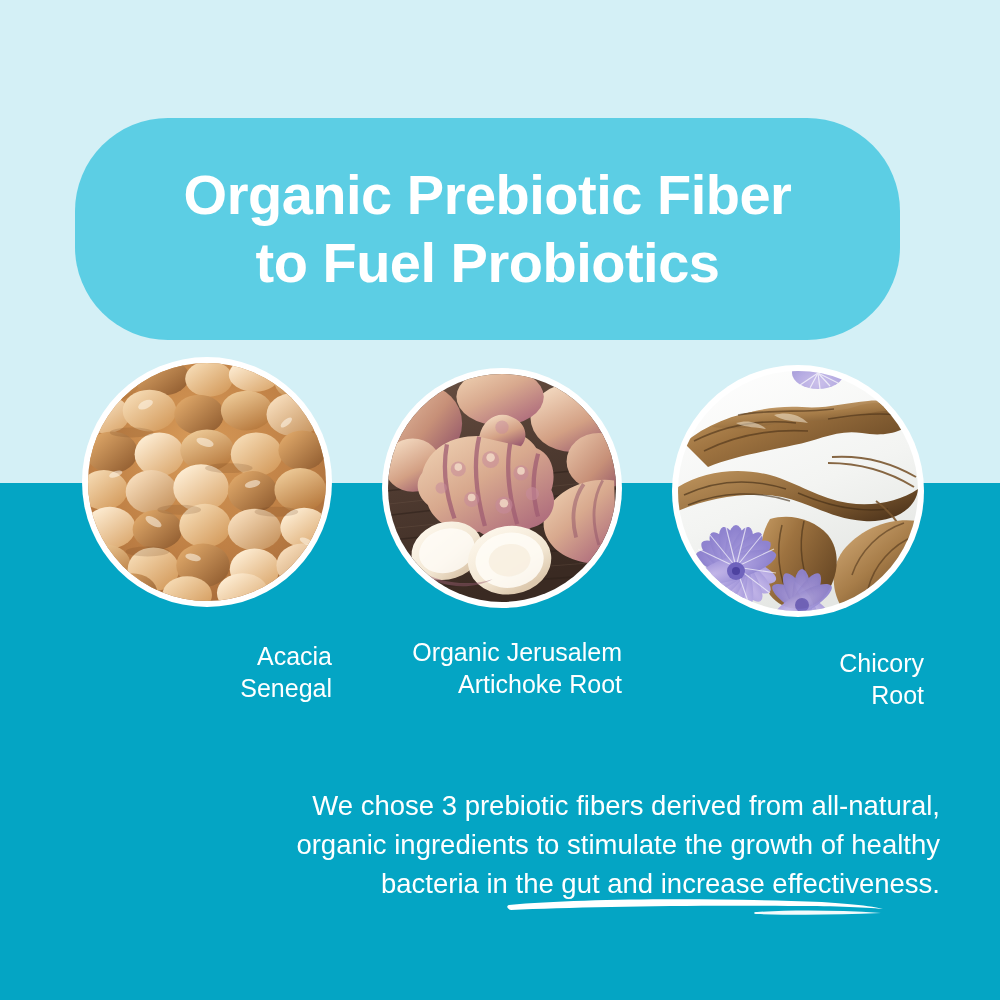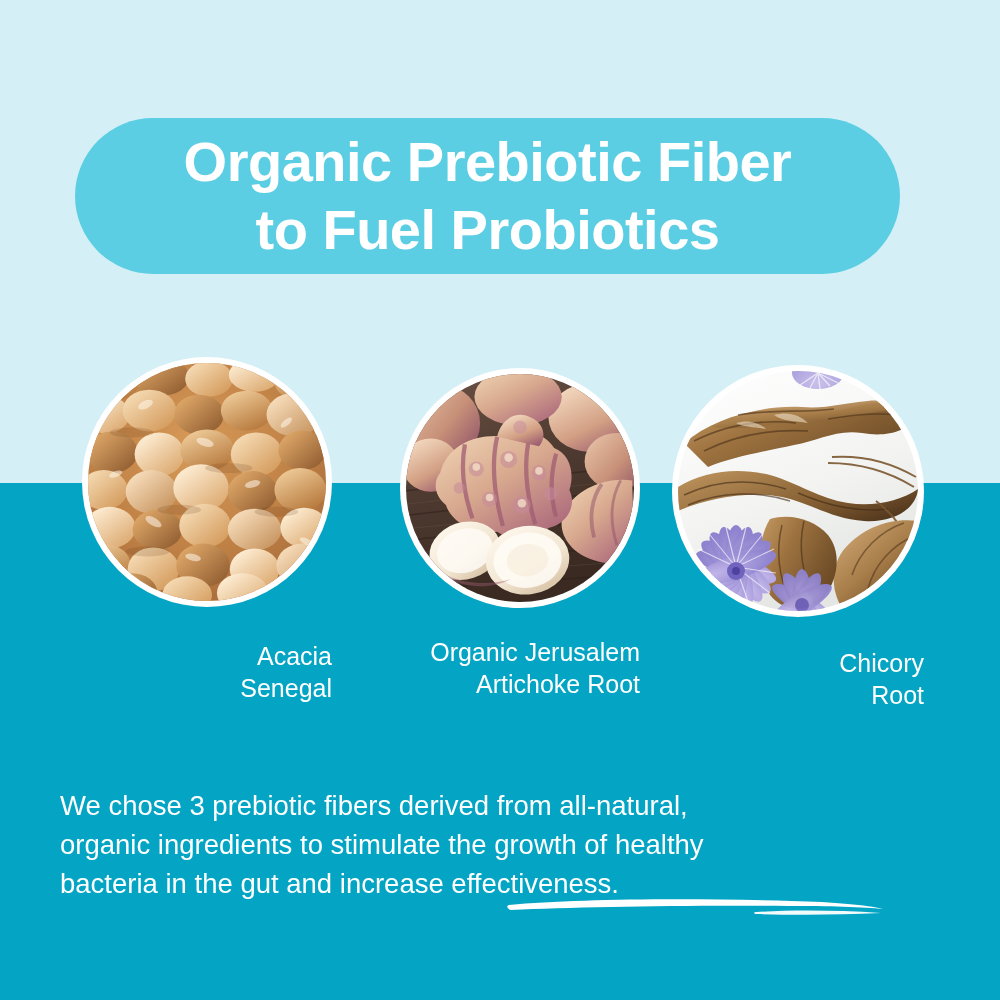--- a/index.html
+++ b/index.html
@@ -31,21 +31,21 @@
     height: 517px;
     background: #04a5c4;
   }
 
   
   .header-pill {
     position: absolute;
     left: 75px;
     top: 118px;
     width: 825px;
-    height: 156px;
+    height: 222px;
     background: #5ccee4;
     border-radius: 93px;
     display: flex;
     align-items: center;
     justify-content: center;
   }
   .header-title {
     color: #ffffff;
     font-size: 56px;
     font-weight: 700;
@@ -62,21 +62,21 @@
     left: 0;
     top: 357px;
     width: 1000px;
     height: 360px;
   }
   .ingredient {
     position: absolute;
     top: 0;
   }
   .ingredient-1 { left: 82px;  width: 250px; }
-  .ingredient-2 { left: 400px; width: 240px; }
+  .ingredient-2 { left: 382px; width: 240px; }
   .ingredient-3 { left: 672px; width: 252px; }
 
   .circle-wrap {
     position: relative;
     border-radius: 50%;
     background: #ffffff;
     box-sizing: border-box;
     overflow: hidden;
   }
   .ingredient-1 .circle-wrap { width: 250px; height: 250px; padding: 6px; }
@@ -106,21 +106,21 @@
 
   
   .blurb {
     position: absolute;
     left: 60px;
     top: 786px;
     width: 880px;
     color: #ffffff;
     font-size: 27.5px;
     line-height: 1.42;
-    text-align: left;
+    text-align: right;
     white-space: pre-line;
     font-weight: 400;
   }
 
   
   .brush-underline {
     position: absolute;
     left: 505px;
     top: 896px;
     width: 380px;

